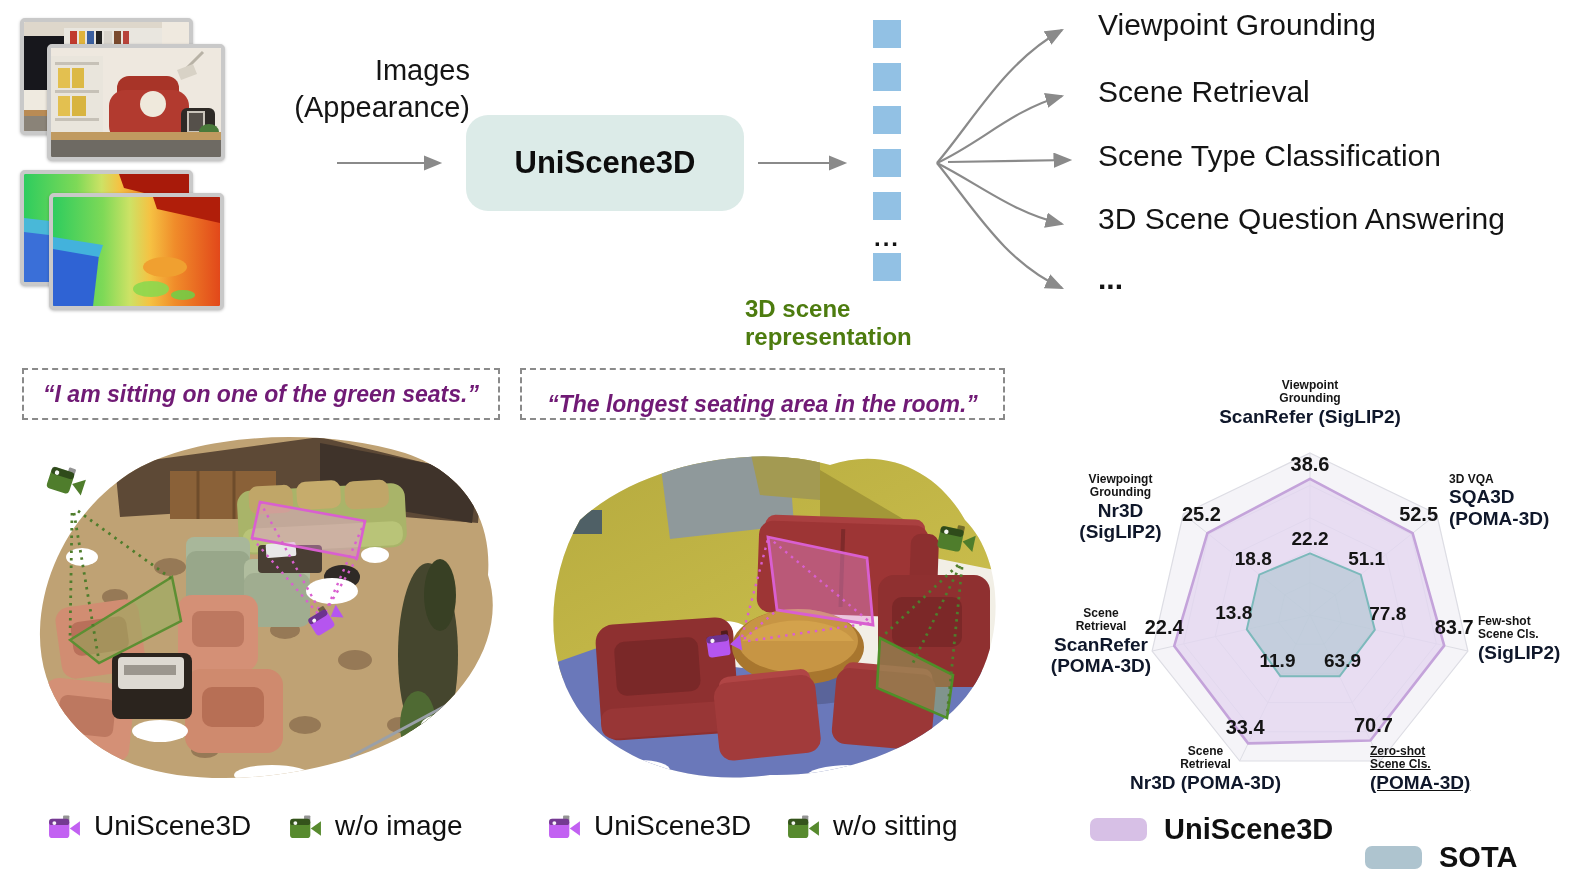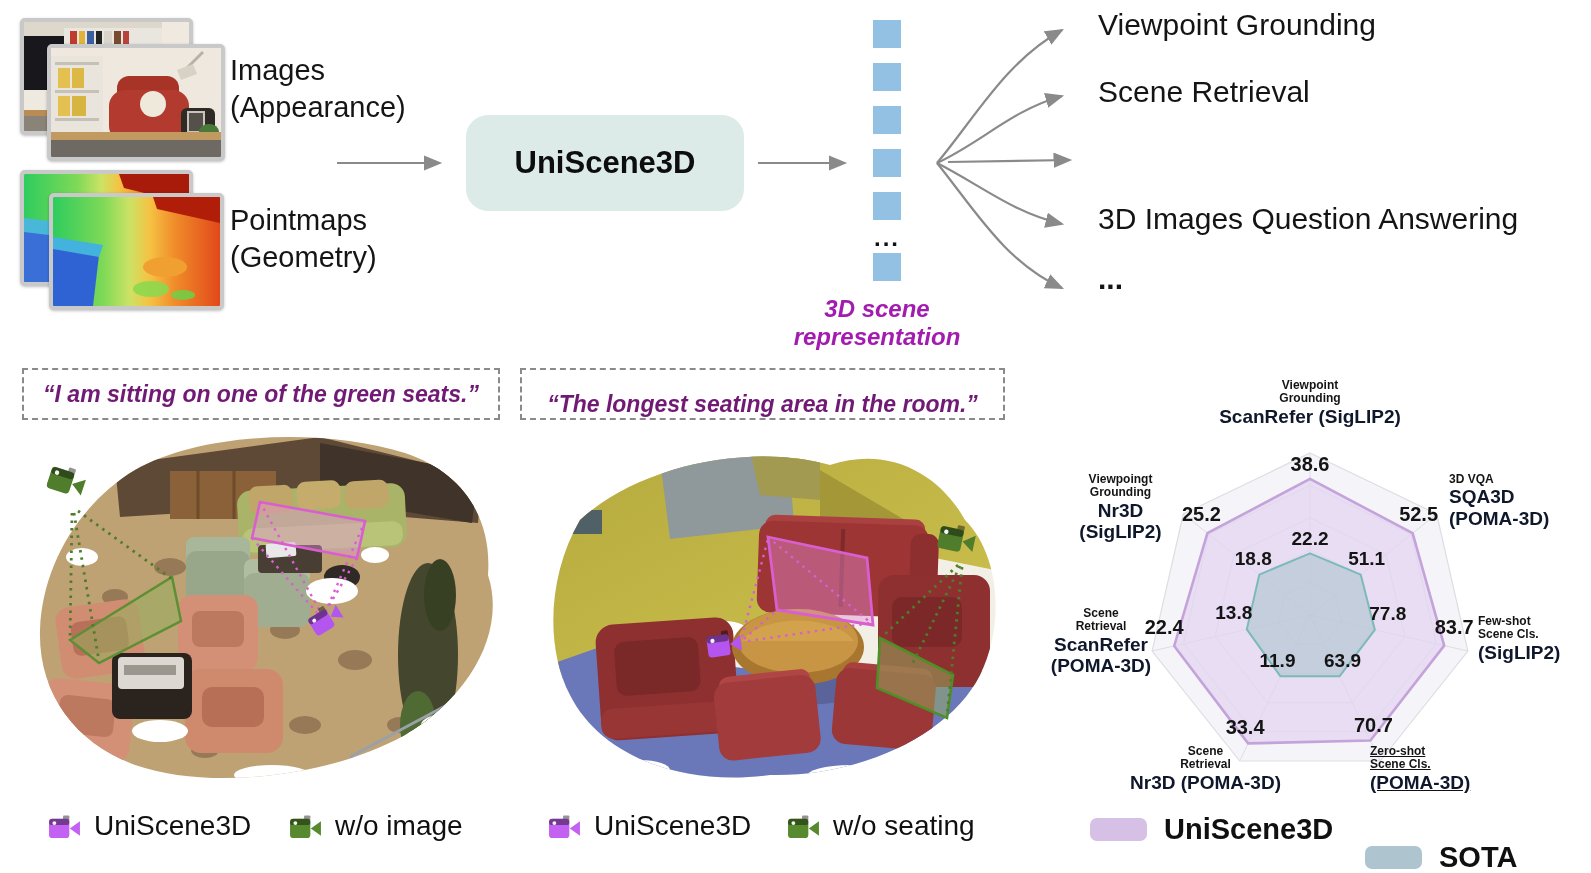--- a/index.html
+++ b/index.html
@@ -2,30 +2,30 @@
 <html><head>
 <meta charset="utf-8">
 <style>
   html,body{margin:0;padding:0;background:#fff;}
   body{width:1591px;height:873px;overflow:hidden;
        font-family:"Liberation Sans","DejaVu Sans",sans-serif;color:#111;}
   #fig{position:relative;width:1591px;height:873px;background:#fff;}
   .abs{position:absolute;}
   .thumb{position:absolute;border:4px solid #c9c9c9;border-radius:5px;overflow:hidden;
          box-shadow:0 1px 3px rgba(0,0,0,.25);background:#fff;}
-  .io-label{position:absolute;text-align:left;font-size:29px;line-height:37px;
+  .io-label{position:absolute;text-align:right;font-size:29px;line-height:37px;
             white-space:pre-line;color:#151515;font-weight:500;}
   #model-box{position:absolute;left:466px;top:115px;width:278px;height:96px;border-radius:22px;
              display:flex;align-items:center;justify-content:center;}
   #model-box span{font-size:31px;font-weight:700;color:#0d0d0d;}
   .token{width:28px;height:28px;margin-bottom:15px;background:currentColor;}
   #token-col{position:absolute;left:873px;top:20px;display:flex;flex-direction:column;align-items:center;}
   #token-dots{font-size:24px;font-weight:700;color:#111;line-height:14px;letter-spacing:2px;margin:-4px 0 8px 0;}
-  #rep-label{position:absolute;left:745px;top:295px;width:264px;text-align:center;
-             font-size:24px;font-style:italic;font-weight:600;color:#a21caf;}
+  #rep-label{position:absolute;left:745px;top:295px;width:264px;
+             font-size:24px;font-weight:600;color:#4d7c0f;}
   .task{position:absolute;left:1098px;font-size:30px;color:#141414;white-space:nowrap;}
   .caption-box{position:absolute;top:368px;height:48px;border:2px dashed #8a8a8a;background:#fff;
                display:flex;align-items:center;justify-content:center;}
   .caption-box span{font-size:23px;font-style:italic;font-weight:700;color:#701a75;white-space:nowrap;}
   .scene{position:absolute;top:425px;}
   .legend-row{position:absolute;display:flex;align-items:center;gap:13px;}
   .legend-row .lab{font-size:28px;color:#101010;white-space:nowrap;}
   .cam{display:block;}
   
   #radar{position:absolute;left:1050px;top:355px;width:541px;height:510px;}
@@ -141,22 +141,20 @@
       <polygon points="0,50 46,58 40,109 0,109" fill="#2f63d4"></polygon>
       <polygon points="0,40 50,48 46,60 0,52" fill="#43b2dc"></polygon>
       <ellipse cx="112" cy="70" rx="22" ry="10" fill="#f0a030"></ellipse>
       <ellipse cx="98" cy="92" rx="18" ry="8" fill="#8cd84e" opacity="0.9"></ellipse>
       <ellipse cx="130" cy="98" rx="12" ry="5" fill="#6cd148" opacity="0.85"></ellipse>
     </svg>
   </div>
 
   <div class="io-label" style="left:230px;top:52px;width:240px;">Images
 (Appearance)</div>
-  <div class="io-label" style="left:230px;top:202px;width:240px;">Pointmaps
-(Geometry)</div>
 
   <div id="model-box" style="background: rgb(220, 235, 232);">
     <span>UniScene3D</span>
   </div>
 
   <div id="token-col" style="color: rgb(146, 193, 228);">
     <div class="token"></div>
     <div class="token"></div>
     <div class="token"></div>
     <div class="token"></div>
@@ -178,21 +176,22 @@
       <path d="M937,163 C975,118 1005,62 1062,30" marker-end="url(#ah)"></path>
       <path d="M937,163 C982,142 1012,110 1062,96" marker-end="url(#ah)"></path>
       <line x1="948" y1="162" x2="1070" y2="160" marker-end="url(#ah)"></line>
       <path d="M937,163 C982,186 1012,212 1062,224" marker-end="url(#ah)"></path>
       <path d="M937,163 C975,210 1005,262 1062,288" marker-end="url(#ah)"></path>
     </g>
   </svg>
 
   <div class="task" style="top:8px;">Viewpoint Grounding</div>
   <div class="task" style="top:75px;">Scene Retrieval</div>
-  <div class="task" style="top:202px;">3D Images Question Answering</div>
+  <div class="task" style="top:139px;">Scene Type Classification</div>
+  <div class="task" style="top:202px;">3D Scene Question Answering</div>
   <div class="task" style="top:262px;font-weight:700;">...</div>
 
   <div class="caption-box" style="left:22px;width:474px;">
     <span>“I am sitting on one of the green seats.”</span>
   </div>
   <div class="caption-box" style="left:520px;width:481px;align-items:flex-end;">
     <span>“The longest seating area in the room.”</span>
   </div>
 
   <div class="scene" style="left:20px;">
@@ -379,21 +378,21 @@
   <div class="legend-row" style="left:548px;top:810px;">
     <svg class="cam" width="33" height="29" viewBox="0 0 34 30" style="color: rgb(194, 97, 242);">
         <use href="#cam"></use>
       </svg>
     <span class="lab">UniScene3D</span>
   </div>
   <div class="legend-row" style="left:787px;top:810px;">
     <svg class="cam" width="33" height="29" viewBox="0 0 34 30" style="color: rgb(87, 138, 46);">
         <use href="#cam"></use>
       </svg>
-    <span class="lab">w/o seating</span>
+    <span class="lab">w/o sitting</span>
   </div>
 
   <div id="radar">
     <svg id="radar-svg" width="541" height="510">
         <polygon points="260.0,98.0 386.7,159.0 417.9,296.0 330.3,406.0 189.7,406.0 102.1,296.0 133.3,159.0" fill="#f5f4f8" stroke="#dddde4" stroke-width="1.2"></polygon>
         <polygon points="260.0,227.6 285.3,239.8 291.6,267.2 274.1,289.2 245.9,289.2 228.4,267.2 234.7,239.8" fill="none" stroke="#dddde4" stroke-width="1"></polygon>
         <polygon points="260.0,195.2 310.7,219.6 323.2,274.4 288.1,318.4 231.9,318.4 196.8,274.4 209.3,219.6" fill="none" stroke="#dddde4" stroke-width="1"></polygon>
         <polygon points="260.0,162.8 336.0,199.4 354.8,281.6 302.2,347.6 217.8,347.6 165.2,281.6 184.0,199.4" fill="none" stroke="#dddde4" stroke-width="1"></polygon>
         <polygon points="260.0,130.4 361.3,179.2 386.4,288.8 316.2,376.8 203.8,376.8 133.6,288.8 158.7,179.2" fill="none" stroke="#dddde4" stroke-width="1"></polygon>
         <line x1="260" y1="260" x2="260" y2="98" stroke="#dddde4" stroke-width="1"></line>

